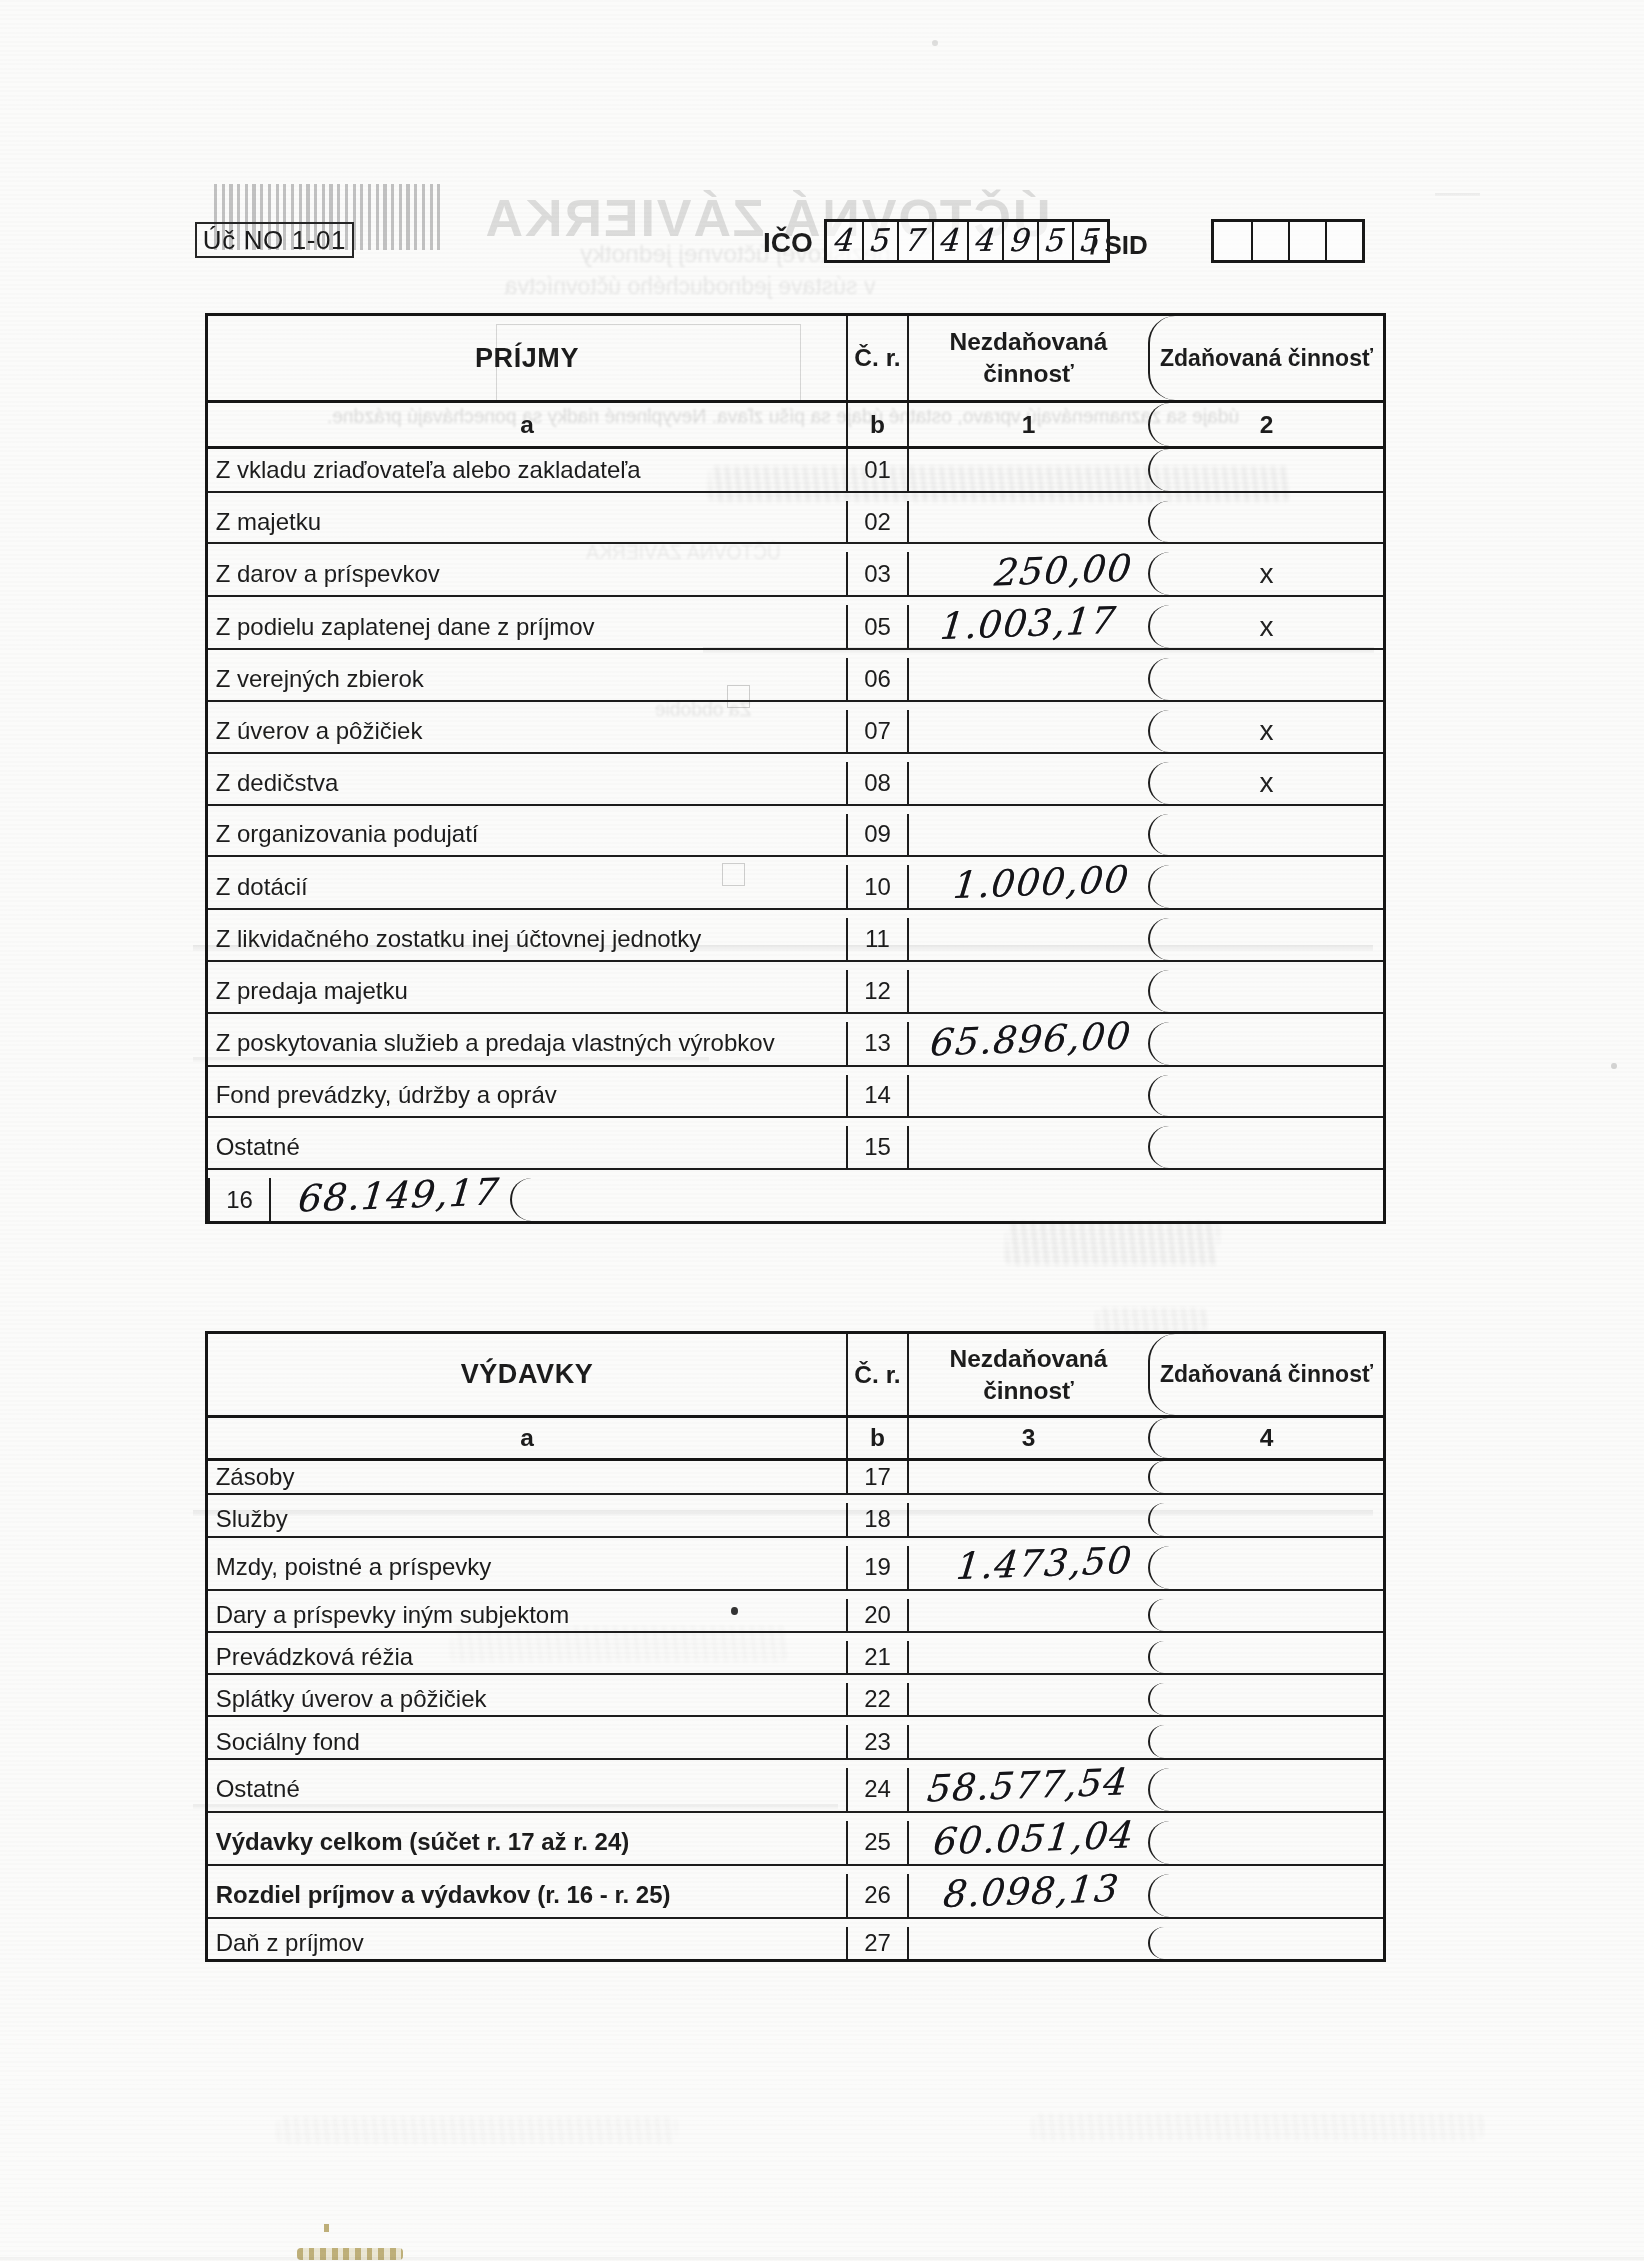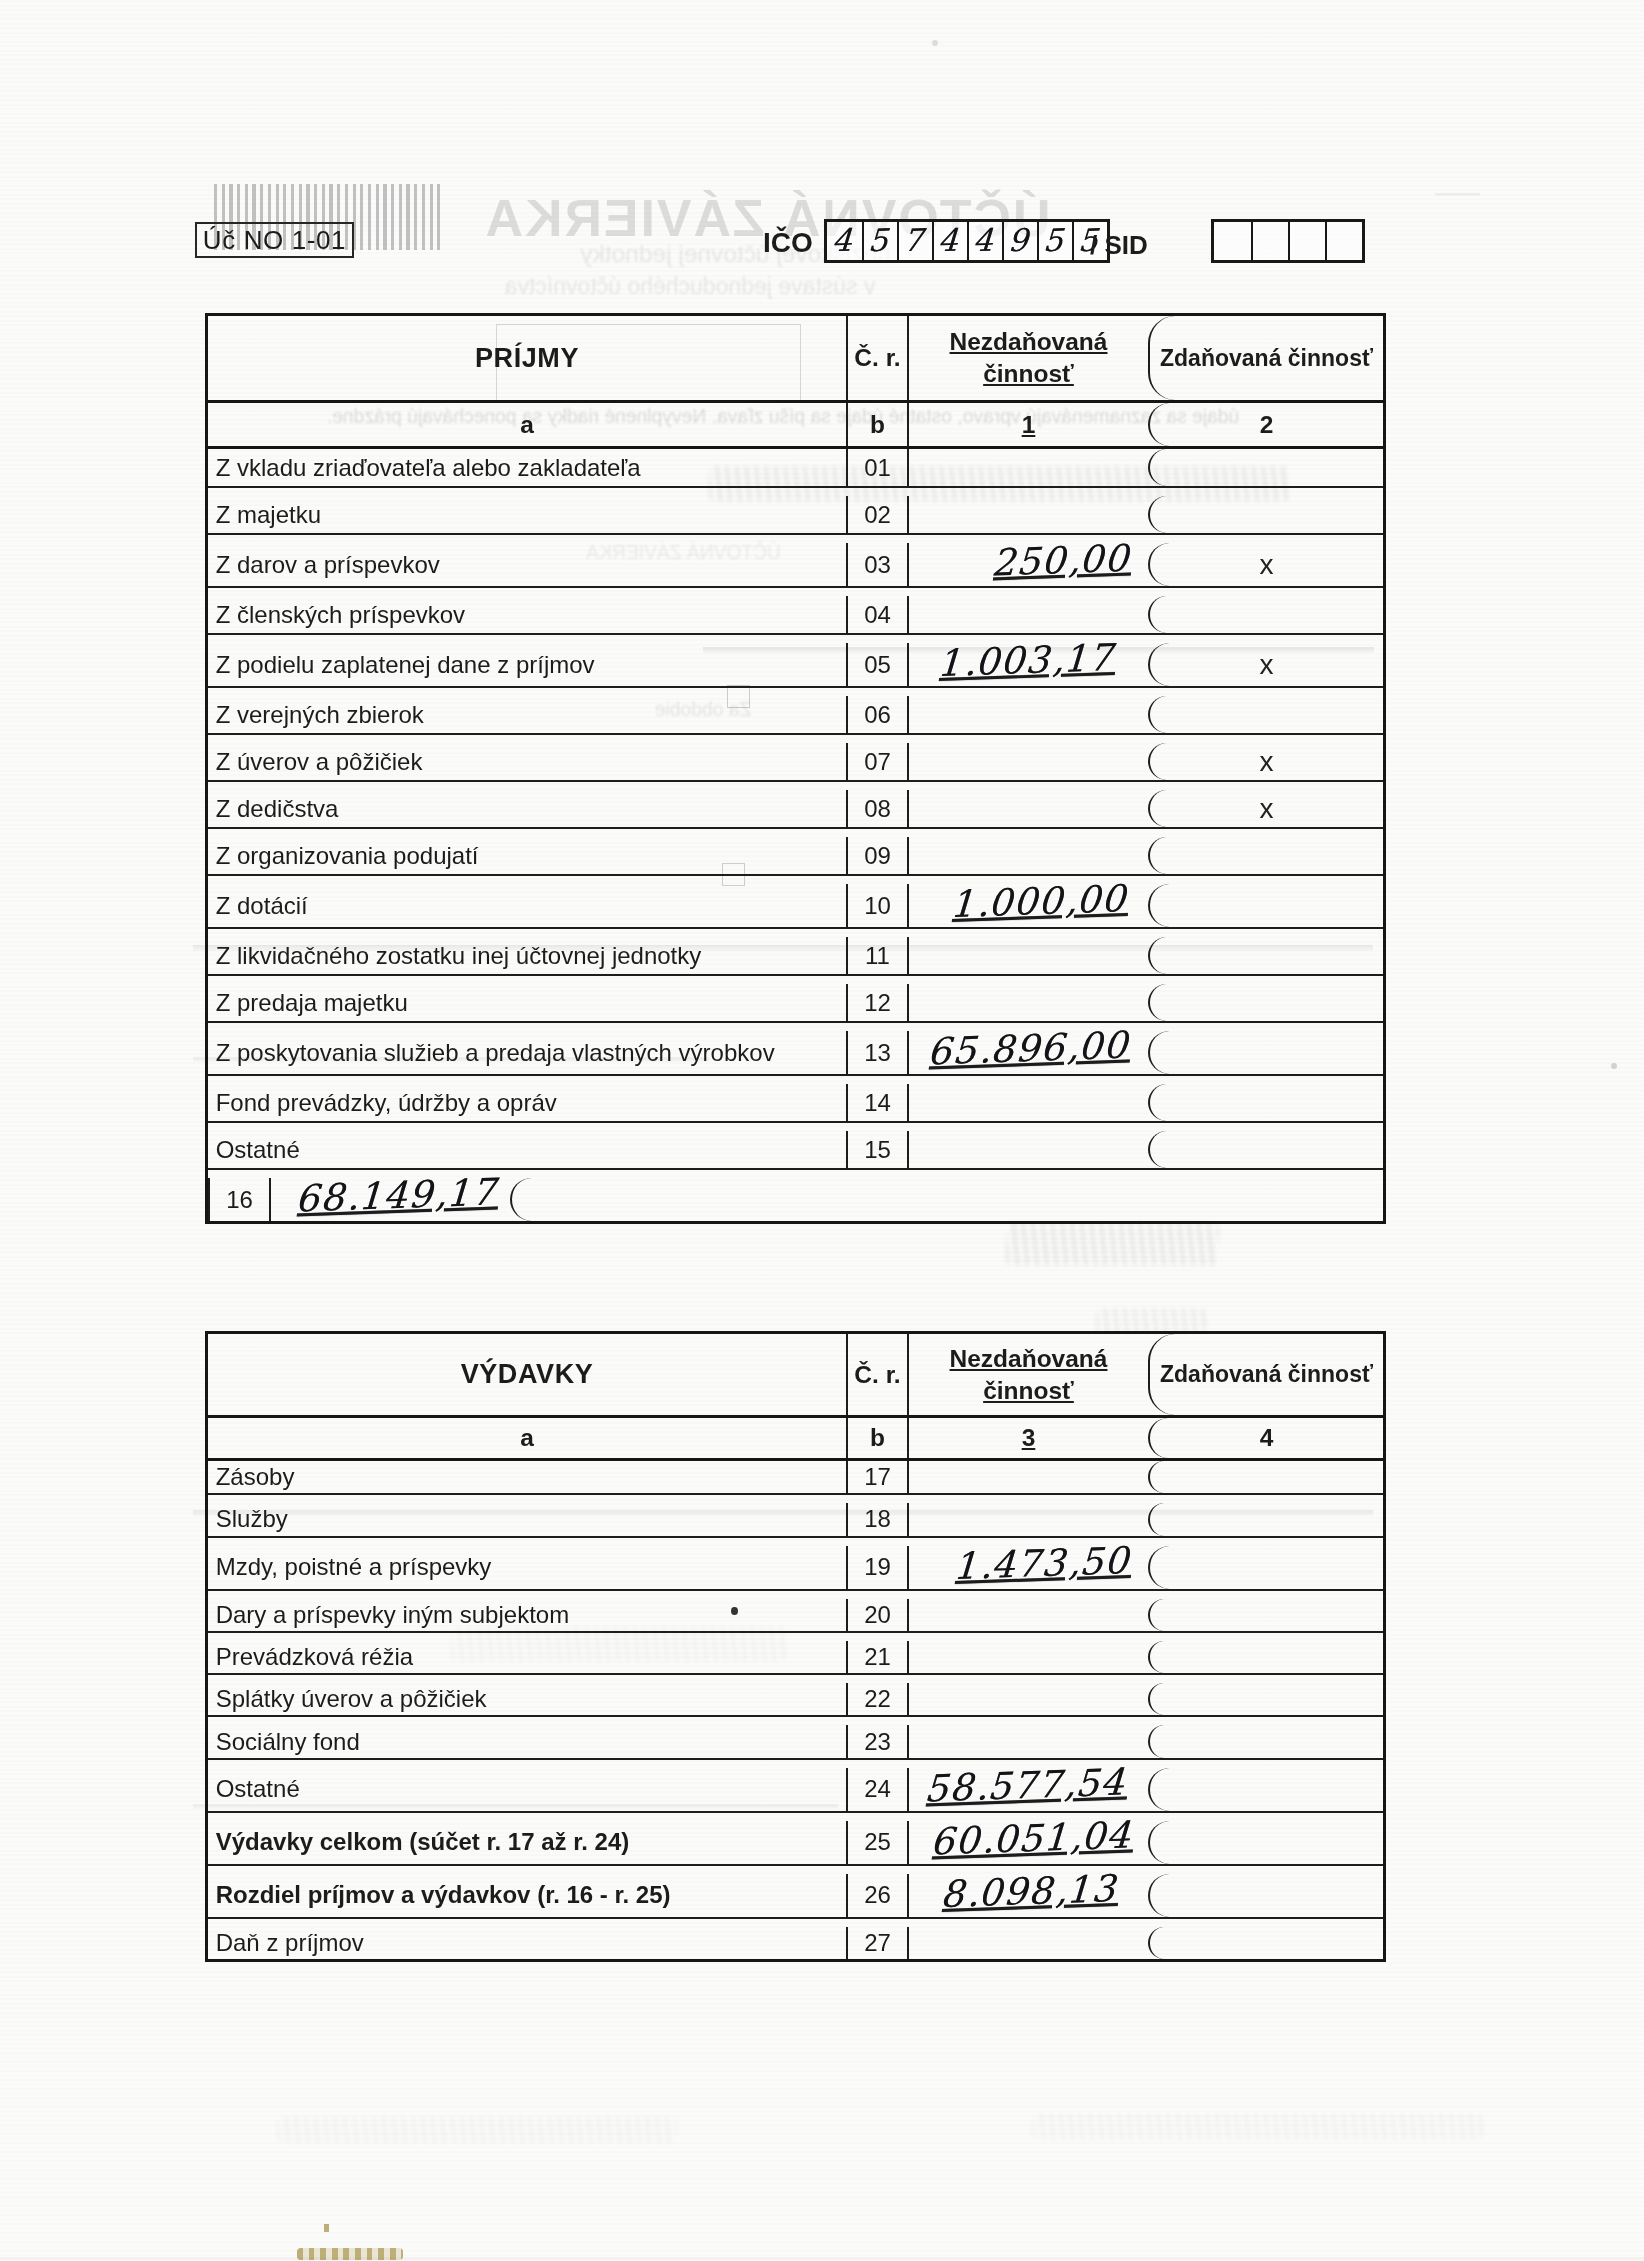--- a/index.html
+++ b/index.html
@@ -42,21 +42,21 @@
   #tbl-expense .thead{height:81px;}
   .tsub{display:flex;border-bottom:3.2px solid #161616;}
   #tbl-income .tsub{height:43px;}
   #tbl-expense .tsub{height:40px;}
   .trows{flex:1;display:flex;flex-direction:column;gap:8px;}
   .row{flex:1;display:flex;border-bottom:2.6px solid #1d1d1d;}
   .row:last-child{border-bottom:none;}
   .c{box-sizing:border-box;display:flex;align-items:center;}
   .lab{flex:0 0 638px;padding-left:7.7px;font-size:24px;}
   .numc{flex:0 0 61px;border-left:2.6px solid #1d1d1d;justify-content:center;font-size:24px;}
-  .valc{flex:0 0 241px;border-left:2.6px solid #1d1d1d;justify-content:center;position:relative;text-decoration:underline;}
+  .valc{flex:0 0 241px;border-left:2.6px solid #1d1d1d;justify-content:center;position:relative;}
   .valc2{flex:1;border-left:2.6px solid #1d1d1d;justify-content:center;position:relative;border-radius:27px;}
   .thead .lab{justify-content:center;padding-left:0;font-weight:bold;font-size:27px;letter-spacing:0.6px;}
   .thead .numc{font-weight:bold;font-size:24.5px;}
   .thead .valc{font-weight:bold;font-size:24.5px;text-align:center;line-height:1.3;}
   .thead .valc2{font-weight:bold;font-size:23px;white-space:nowrap;}
   .tsub .c{font-weight:bold;font-size:24.5px;justify-content:center;}
   .tsub .lab{padding-left:0;}
   .row.bold .lab{font-weight:bold;}
 
   
@@ -173,26 +173,20 @@
         <div class="c lab">Z darov a príspevkov</div>
         <div class="c numc">03</div>
         <div class="c valc">
           <span class="hw" style="margin-left: 71px;">250,00</span>
         </div>
         <div class="c valc2">
           <span class="xmark">x</span>
         </div>
       </div>
       <div class="row">
-        <div class="c lab">Z členských príspevkov</div>
-        <div class="c numc">04</div>
-        <div class="c valc"></div>
-        <div class="c valc2"></div>
-      </div>
-      <div class="row">
         <div class="c lab">Z podielu zaplatenej dane z príjmov</div>
         <div class="c numc">05</div>
         <div class="c valc">
           <span class="hw">1.003,17</span>
         </div>
         <div class="c valc2">
           <span class="xmark">x</span>
         </div>
       </div>
       <div class="row">

